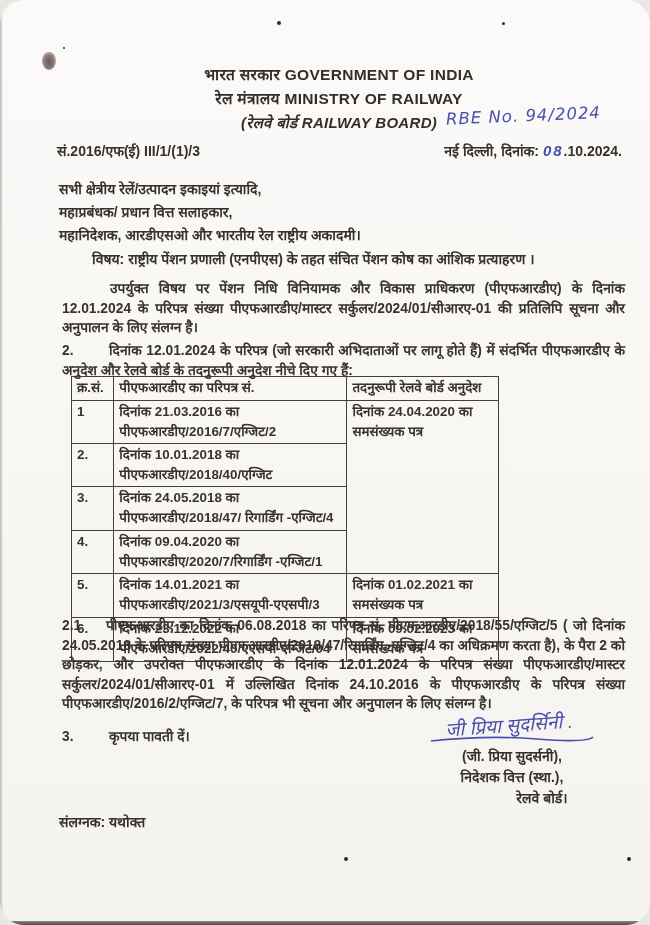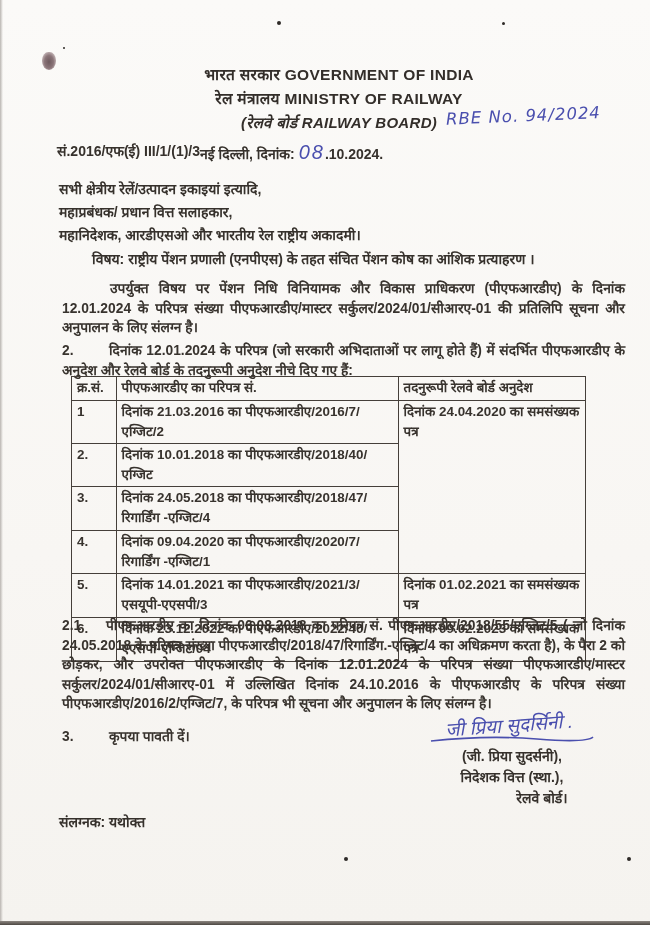--- a/index.html
+++ b/index.html
@@ -1,20 +1,20 @@
 <!DOCTYPE html>
 <html><head>
 <meta charset="utf-8">
 <style>
   html,body{margin:0;padding:0;background:#e9e7e4;}
   .page{
     position:relative;width:650px;height:925px;margin:0 auto;
     background:linear-gradient(180deg,#fbfaf8 0%,#f8f6f3 60%,#f5f3ef 100%);
     font-family:"Liberation Sans","DejaVu Sans",sans-serif;
-    color:#3a3530;overflow:hidden;
+    color:#3a3530;overflow:hidden;border-radius:24px;
   }
   .left-edge{position:absolute;left:0;top:0;width:3px;height:100%;
     background:linear-gradient(90deg,#b9b5b1,rgba(185,181,177,0));}
   .bottom-edge{position:absolute;left:0;bottom:0;width:100%;height:4px;
     background:linear-gradient(180deg,#8c8681,#4d4843);}
   .hole-punch{position:absolute;left:42px;top:52px;width:14px;height:18px;
     border-radius:50% 50% 55% 55%;
     background:radial-gradient(ellipse at 50% 55%,#6e5a5e 0%,#8a7478 45%,#cdbfc0 80%,rgba(235,228,226,0) 100%);}
   .speck{position:absolute;background:#2e2a27;border-radius:50%;}
   .sp1{left:277px;top:21px;width:4px;height:4px;}
@@ -26,39 +26,39 @@
   .header{position:absolute;left:58px;top:63px;width:562px;text-align:center;}
   .header .h{font-weight:700;font-size:15.5px;line-height:24px;letter-spacing:.3px;color:#332e2a;}
   .header .h3{font-size:15px;font-style:italic;}
 
   .hand{color:#4a4fae;font-style:italic;}
   .rbe{position:absolute;right:34px;top:106px;width:170px;
     font-size:16.5px;letter-spacing:1px;transform:rotate(-2.5deg);
     font-family:"DejaVu Sans",sans-serif;white-space:nowrap;}
 
   .refrow{position:absolute;left:57px;top:141px;width:565px;
-    display:flex;justify-content:flex-start;font-weight:700;font-size:14px;color:#36312c;}
-  .refrow .hand{font-size:20px;font-weight:400;letter-spacing:2px;}
+    display:flex;justify-content:space-between;font-weight:700;font-size:14px;color:#36312c;}
+  .refrow .hand{font-size:15px;font-weight:700;letter-spacing:2px;}
 
   .addr{position:absolute;left:59px;top:178px;width:520px;
     font-weight:700;font-size:14px;line-height:23px;color:#36312c;}
 
   .subject{position:absolute;left:92px;top:249px;width:520px;
     font-weight:700;font-size:14px;color:#36312c;}
 
   .para{position:absolute;left:58px;width:563px;font-weight:700;font-size:13.8px;
     line-height:19.6px;text-align:justify;color:#38332e;margin:4px;}
   .p1{top:275px;text-indent:48px;}
   .p2{top:337px;}
   .p21{top:612px;}
   .p3{top:723px;text-align:left;}
   .pnum{display:inline-block;width:47px;text-indent:0;}
   .pnum21{display:inline-block;width:44px;}
 
-  table.doc{position:absolute;left:71px;top:376px;width:515px;
+  table.doc{position:absolute;left:71px;top:376px;width:428px;
     border-collapse:collapse;font-weight:700;font-size:13.4px;color:#38332e;padding-left:20px;}
   table.doc th,table.doc td{border:1.6px solid #453f3a;padding:1px 5px 2px 5px;
     text-align:left;vertical-align:top;line-height:19.5px;font-weight:700;}
   table.doc th{height:20px;}
   td.sn{width:34px;}
   td.pfrda{width:280px;}
   td.rly{width:183px;vertical-align:middle;}
   tr.r1 td,tr.r2 td{height:20px;}
   tr.r3 td,tr.r5 td,tr.r6 td{height:40px;}
   tr.r4 td{height:36px;}

